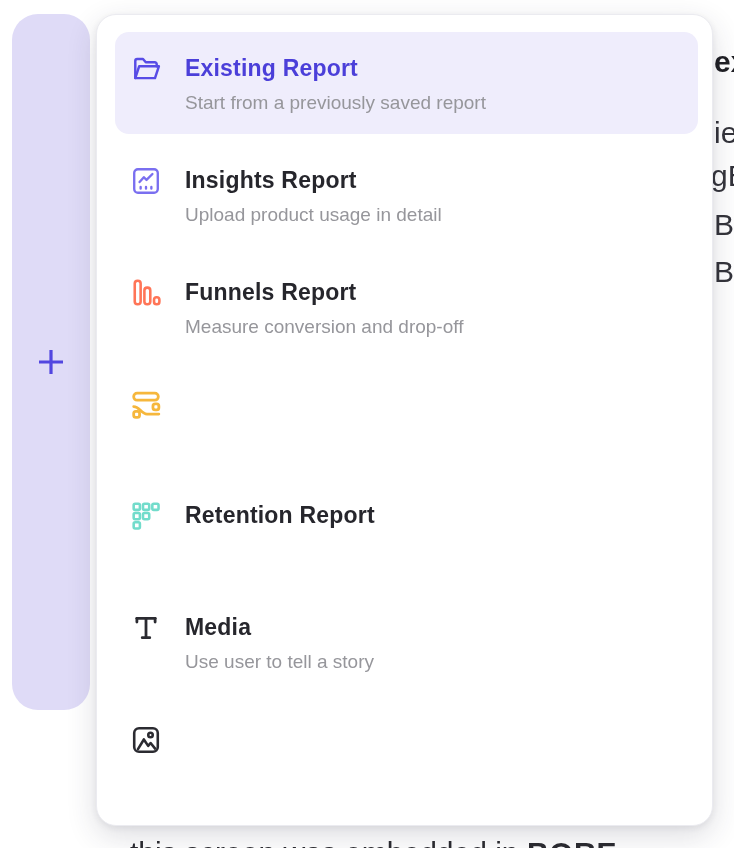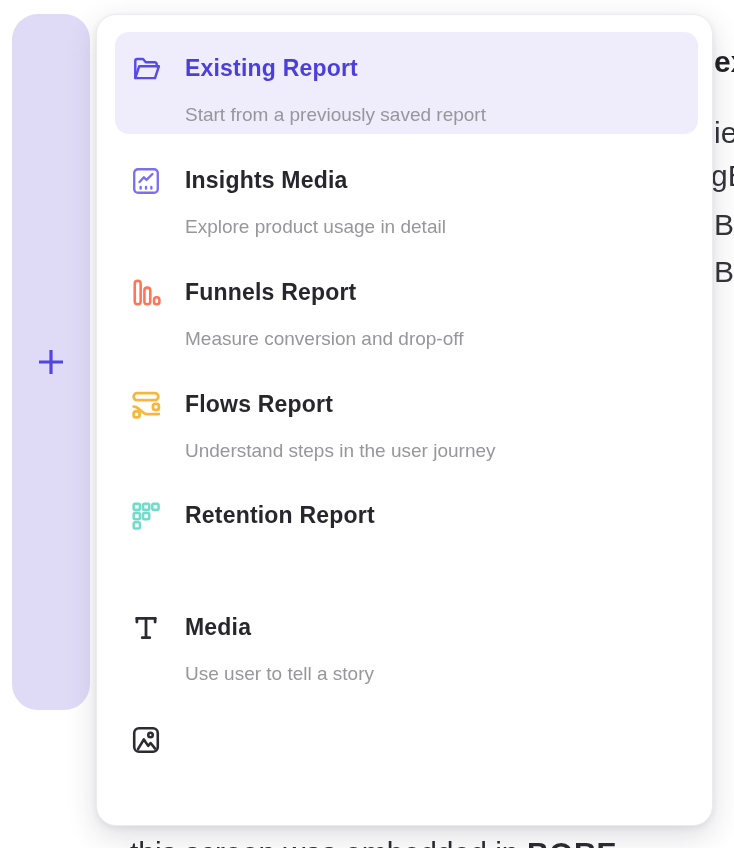--- a/index.html
+++ b/index.html
@@ -31,21 +31,21 @@
                 box-shadow:0 10px 30px rgba(45,45,70,.16), 0 2px 6px rgba(45,45,70,.08);
                 padding:17px 14px 20px 18px; display:flex; flex-direction:column; gap:10px; }
 
   .menu-item { display:flex; align-items:flex-start; height:102px; border-radius:14px;
                padding:22px 14px 0 16px; cursor:pointer; }
   .menu-item.selected { background:var(--highlight-bg); }
   .menu-item .icon { width:30px; height:30px; flex:0 0 30px; margin-right:24px; }
   .menu-item .icon svg { display:block; }
   .mi-title { font-size:23px; line-height:28px; font-weight:600; color:var(--title); letter-spacing:.2px; }
   .menu-item.selected .mi-title { color:var(--accent); }
-  .mi-sub { font-size:19px; line-height:26px; font-weight:400; color:var(--subtitle); margin-top:20px; }
+  .mi-sub { font-size:19px; line-height:26px; font-weight:400; color:var(--subtitle); margin-top:8px; }
 
   .c-accent  { color:var(--accent-icon); }
   .c-purple  { color:var(--accent-light); }
   .c-orange  { color:var(--orange); }
   .c-amber   { color:var(--amber); }
   .c-teal    { color:var(--teal); }
   .c-dark    { color:var(--dark-icon); }
 </style>
 </head>
 <body>
@@ -87,22 +87,22 @@
 
     <div class="menu-item">
       <span class="icon c-purple">
         <svg width="30" height="30" viewBox="0 0 28 28" fill="none" stroke="currentColor" stroke-width="2.2" stroke-linejoin="round" stroke-linecap="round">
           <rect x="3" y="3" width="22" height="22" rx="3.5"></rect>
           <path d="M8 15 L12 10.5 L14.5 13 L20 7.5"></path>
           <path d="M9 19.5 v1.5 M14 19.5 v1.5 M19 19.5 v1.5"></path>
         </svg>
       </span>
       <div class="txt">
-        <div class="mi-title">Insights Media</div>
-        <div class="mi-sub">Explore product usage in detail</div>
+        <div class="mi-title">Insights Report</div>
+        <div class="mi-sub">Upload product usage in detail</div>
       </div>
     </div>
 
     <div class="menu-item">
       <span class="icon c-orange">
         <svg width="30" height="30" viewBox="0 0 28 28" fill="none" stroke="currentColor" stroke-width="2.4" stroke-linejoin="round">
           <rect x="3.5" y="2.5" width="5.5" height="22" rx="2.6"></rect>
           <rect x="12.5" y="9" width="5.5" height="15.5" rx="2.6"></rect>
           <rect x="21.5" y="18" width="5" height="6.5" rx="2.4"></rect>
         </svg>
@@ -115,24 +115,20 @@
 
     <div class="menu-item">
       <span class="icon c-amber">
         <svg width="30" height="30" viewBox="0 0 28 28" fill="none" stroke="currentColor" stroke-width="2.6" stroke-linejoin="round" stroke-linecap="round">
           <rect x="2.5" y="3" width="23" height="6.5" rx="3.2"></rect>
           <rect x="20.5" y="13" width="5.5" height="5.5" rx="2"></rect>
           <rect x="2.5" y="20" width="5.5" height="5.5" rx="2"></rect>
           <path d="M2.5 15.5 C8 15.5 9.5 22.5 15 22.5 C20 22.5 21 22.5 26 22.5"></path>
         </svg>
       </span>
-      <div class="txt">
-        <div class="mi-title">Flows Report</div>
-        <div class="mi-sub">Understand steps in the user journey</div>
-      </div>
     </div>
 
     <div class="menu-item">
       <span class="icon c-teal">
         <svg width="30" height="30" viewBox="0 0 28 28" fill="none" stroke="currentColor" stroke-width="2.4" stroke-linejoin="round">
           <rect x="2.5" y="2.5" width="5.8" height="5.8" rx="1.4"></rect>
           <rect x="11.2" y="2.5" width="5.8" height="5.8" rx="1.4"></rect>
           <rect x="19.9" y="2.5" width="5.8" height="5.8" rx="1.4"></rect>
           <rect x="2.5" y="11.2" width="5.8" height="5.8" rx="1.4"></rect>
           <rect x="11.2" y="11.2" width="5.8" height="5.8" rx="1.4"></rect>

